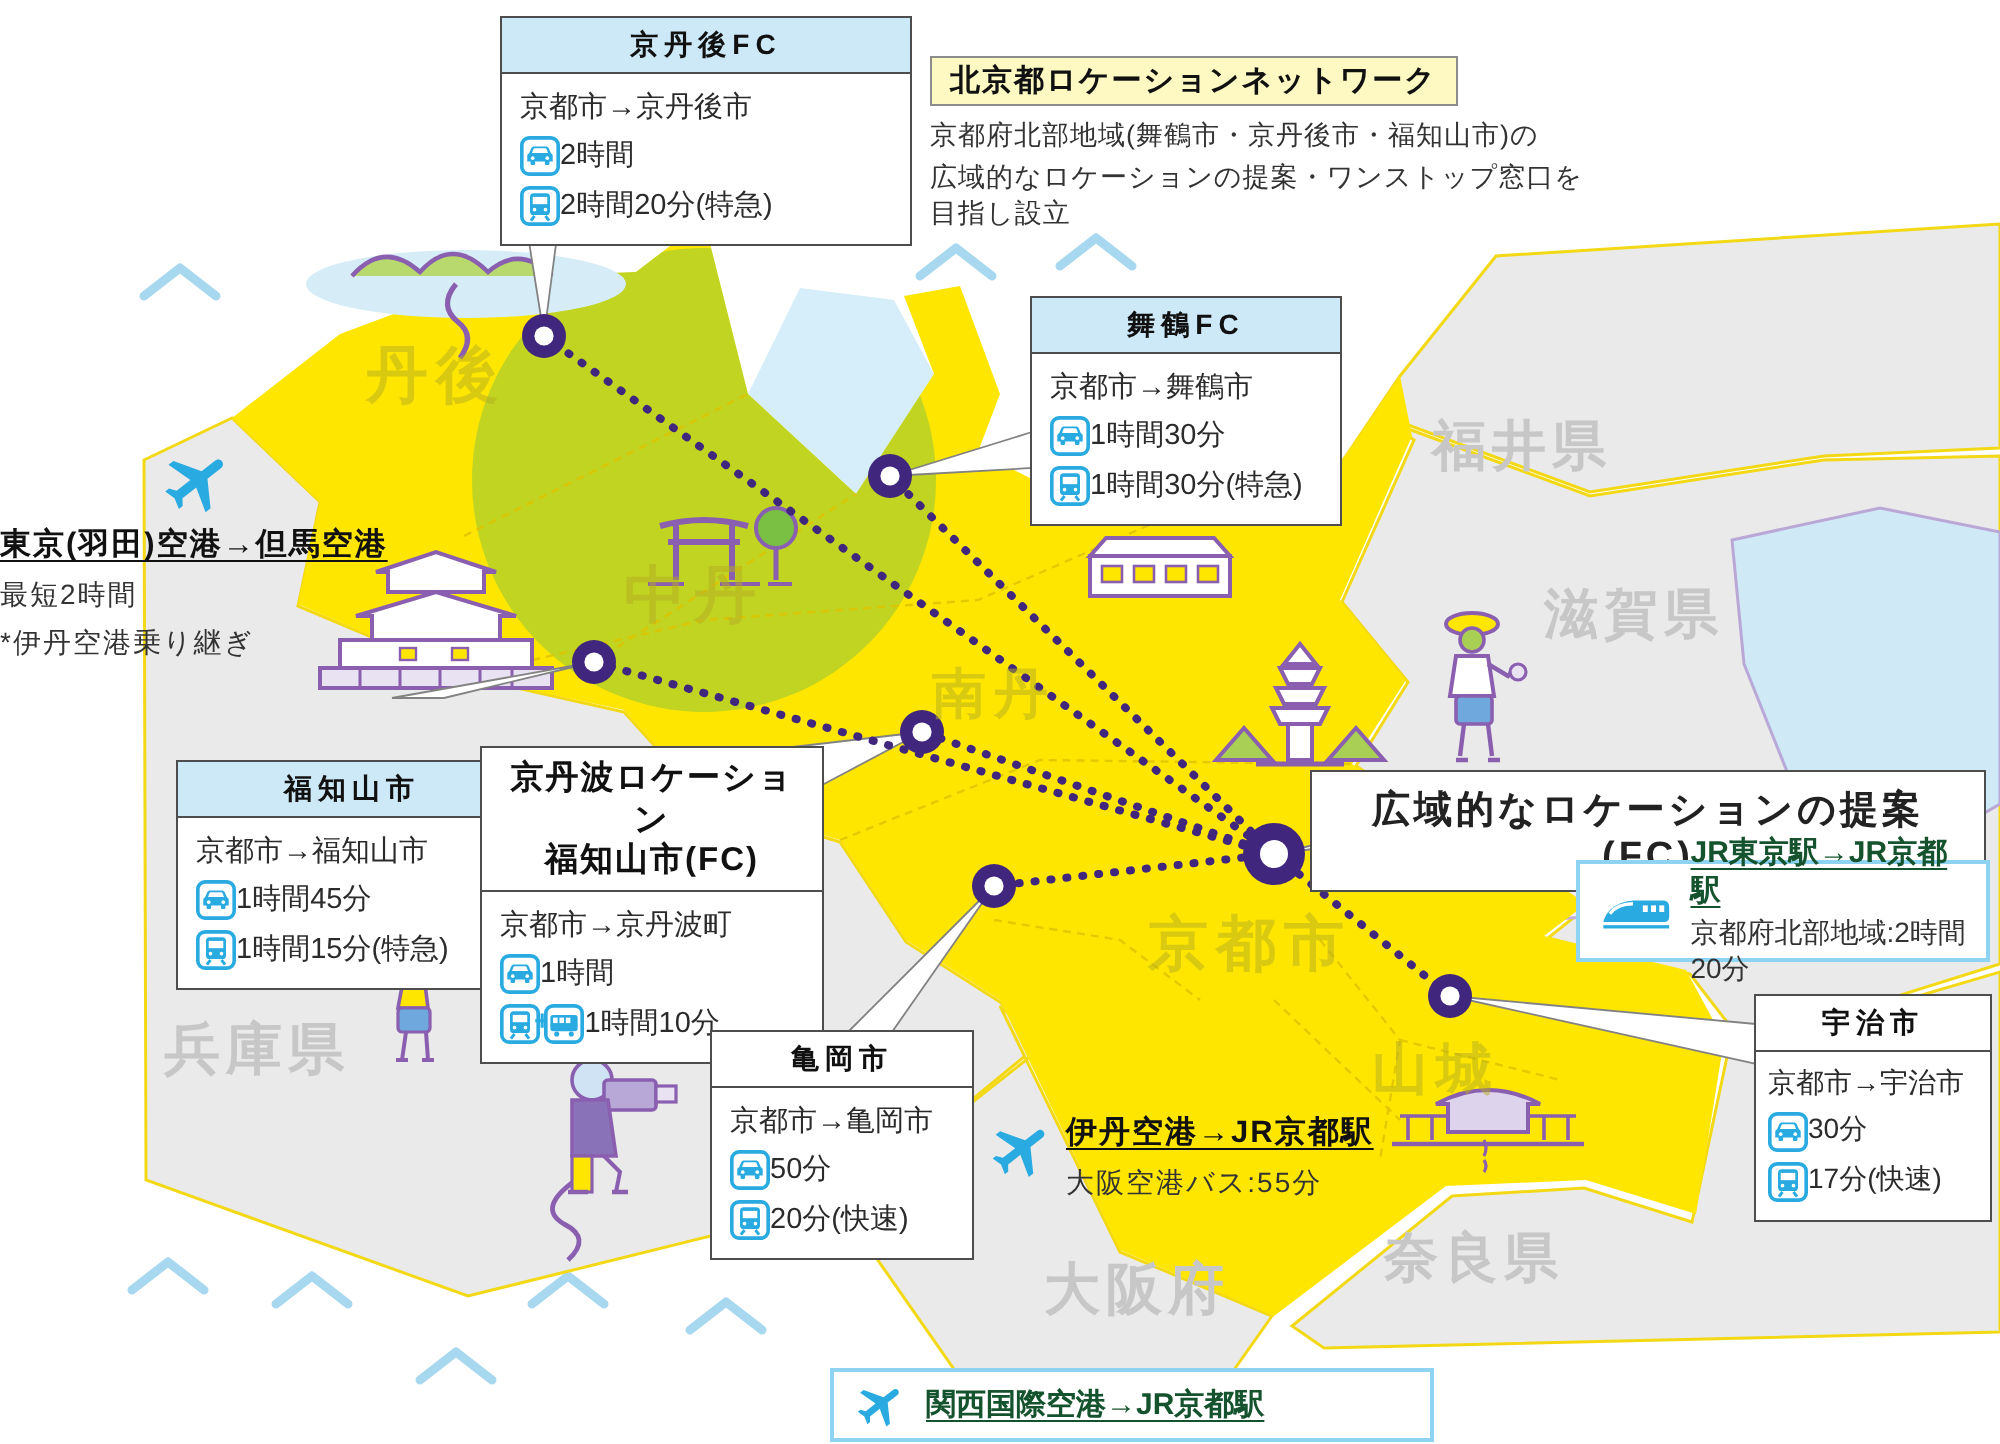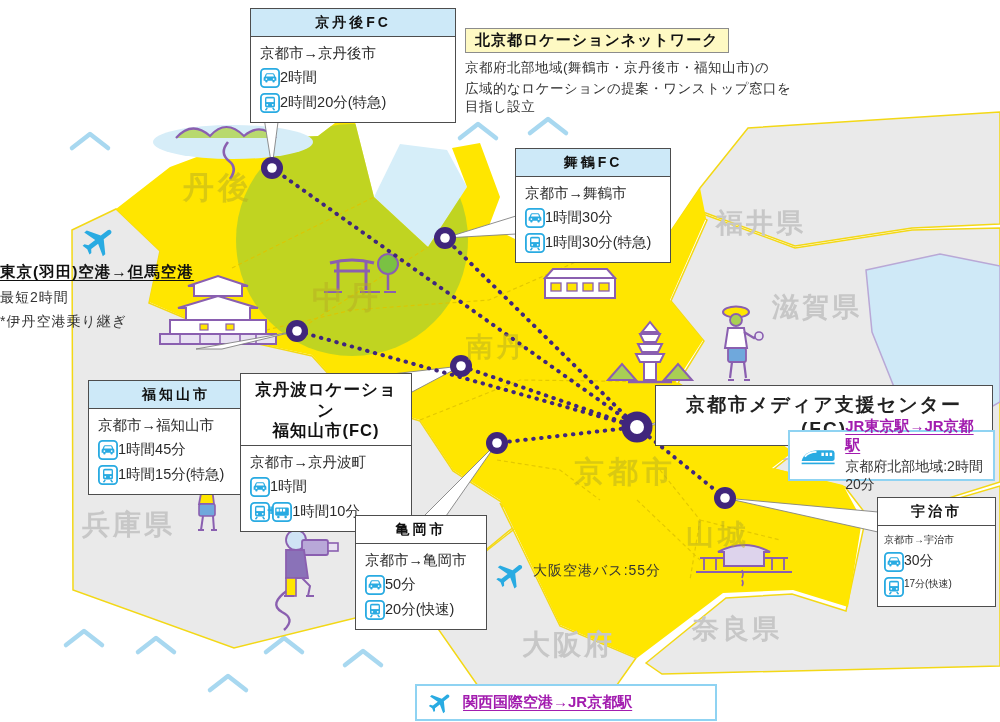--- a/index.html
+++ b/index.html
@@ -24,21 +24,21 @@
   .note-title{font-weight:bold;font-size:15.5px;color:#111;text-decoration:underline;
               text-underline-offset:3px;letter-spacing:1px;}
   .note-line{font-size:14px;color:#333;margin-top:6px;letter-spacing:1px;}
 
   .nettitle{display:inline-block;background:#fef9c3;border:1px solid #8c8c8c;
             font-weight:bold;font-size:15px;padding:2px 9px;letter-spacing:1px;color:#111;text-align:right;}
   .netline{font-size:13.5px;color:#333;margin-top:6px;letter-spacing:.5px;}
 
   .bluebox{position:absolute;background:#fff;border:2px solid #8fd3f2;display:flex;
            align-items:center;box-sizing:border-box;z-index:5;gap:9px;padding:4px 10px;}
-  .bb-title{font-weight:bold;font-size:15px;color:#a21caf;text-decoration:underline;text-underline-offset:3px;}
+  .bb-title{font-weight:bold;font-size:15px;color:#14532d;text-decoration:underline;text-underline-offset:3px;}
   .bb-detail{font-size:14px;color:#333;margin-top:3px;}
   .inline-detail{font-size:14.5px;color:#333;}
   .plane{display:block;}
 </style>
 </head>
 <body>
 
 <div class="stage">
 
   <svg class="map" width="1000" height="722" viewBox="0 0 1000 722">
@@ -360,21 +360,21 @@
             <rect x="12" y="7.5" width="2.5" height="3" fill="#fff"></rect>
             <circle cx="7" cy="16.5" r="1.4" fill="#29abe2"></circle>
             <circle cx="15" cy="16.5" r="1.4" fill="#29abe2"></circle>
           </svg>
         <span>1時間10分</span>
       </div>
     </div>
   </div>
 
   <div class="callout" style="left:655px;top:385px;width:338px;">
-    <div class="mc">京都市メディア支援センター(FC)</div>
+    <div class="mc">広域的なロケーションの提案(FC)</div>
   </div>
 
   <div class="bluebox" style="left:788px;top:430px;width:207px;height:51px;">
     <svg width="44" height="24" viewBox="0 0 44 24">
       <path fill="#29abe2" d="M2,18 C4,10 12,5 22,5 h16 c2.8,0 4,1.5 4,4 v6 c0,2 -1.2,3 -3,3 Z"></path>
       <rect x="26" y="8" width="3" height="4" fill="#fff"></rect>
         <rect x="31" y="8" width="3" height="4" fill="#fff"></rect>
         <rect x="36" y="8" width="3" height="4" fill="#fff"></rect>
       <path d="M6,13 C9,9 14,7 20,7" stroke="#fff" stroke-width="2" fill="none"></path>
       <rect x="2" y="20" width="40" height="2" fill="#29abe2"></rect>
@@ -411,37 +411,38 @@
       </div>
     </div>
   </div>
 
   <div class="note" style="left:494px;top:558px;">
     <svg class="plane" width="34" height="34" viewBox="0 0 24 24">
       <path fill="#29abe2" transform="rotate(52 12 12)" d="M21,16v-2l-8-5V3.5C13,2.67,12.33,2,11.5,2S10,2.67,10,3.5V9l-8,5v2l8-2.5V19l-2,1.5V22l3.5-1l3.5,1v-1.5L13,19v-5.5L21,16z"></path>
     </svg>
   </div>
   <div class="note" style="left:533px;top:556px;width:190px;">
+    <div class="note-title">伊丹空港→JR京都駅</div>
     <div class="note-line">大阪空港バス:55分</div>
   </div>
 
   <div class="callout" style="left:877px;top:497px;width:119px;">
     <div class="hd">宇治市</div>
     <div class="bd" style="padding:7px 6px 9px;">
-      <div class="route" style="font-size:10px;">京都市→宇治市</div>
+      <div class="route" style="font-size:14px;">京都市→宇治市</div>
       <div class="row" style="font-size:14px;">
         <svg class="ticon" viewBox="0 0 22 22">
             <rect x="1" y="1" width="20" height="20" rx="4" fill="#fff" stroke="#29abe2" stroke-width="2"></rect>
             <path fill="#29abe2" d="M5,9.5L6.2,6.8C6.5,6.1,7.1,5.8,7.8,5.8h6.4c0.7,0,1.3,0.3,1.6,1L17,9.5c0.6,0.2,1,0.8,1,1.4v3.1h-1.8v1.2c0,0.5-0.4,0.8-0.9,0.8h-0.7c-0.5,0-0.9-0.3-0.9-0.8v-1.2H8.3v1.2c0,0.5-0.4,0.8-0.9,0.8H6.7c-0.5,0-0.9-0.3-0.9-0.8v-1.2H4v-3.1c0-0.6,0.4-1.2,1-1.4z M6.6,9.3h8.8L14.6,7.2c-0.1-0.3-0.4-0.4-0.7-0.4H8.1c-0.3,0-0.6,0.1-0.7,0.4z"></path>
             <circle cx="7" cy="12.2" r="1" fill="#fff"></circle>
             <circle cx="15" cy="12.2" r="1" fill="#fff"></circle>
           </svg>
         <span>30分</span>
       </div>
-      <div class="row" style="font-size:10px;">
+      <div class="row" style="font-size:14px;">
         <svg class="ticon" viewBox="0 0 22 22">
             <rect x="1" y="1" width="20" height="20" rx="4" fill="#fff" stroke="#29abe2" stroke-width="2"></rect>
             <rect x="5.5" y="4" width="11" height="12" rx="2" fill="#29abe2"></rect>
             <rect x="7" y="6" width="8" height="4" fill="#fff"></rect>
             <circle cx="8" cy="13" r="1" fill="#fff"></circle>
             <circle cx="14" cy="13" r="1" fill="#fff"></circle>
             <path stroke="#29abe2" stroke-width="1.6" d="M6,19L8,16.5 M16,19L14,16.5"></path>
           </svg>
         <span>17分(快速)</span>
       </div>

